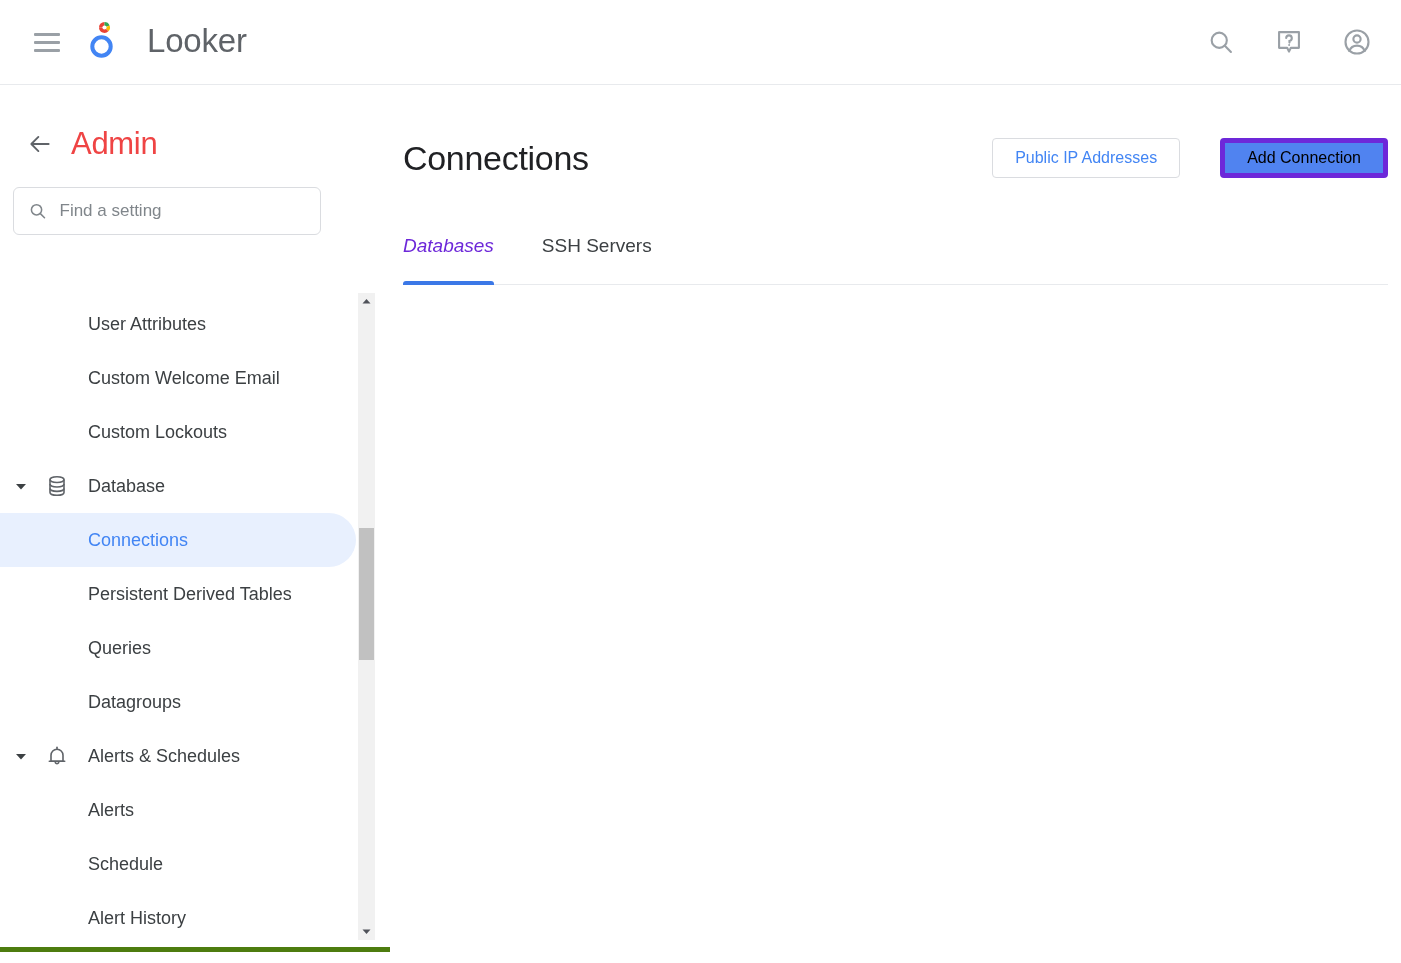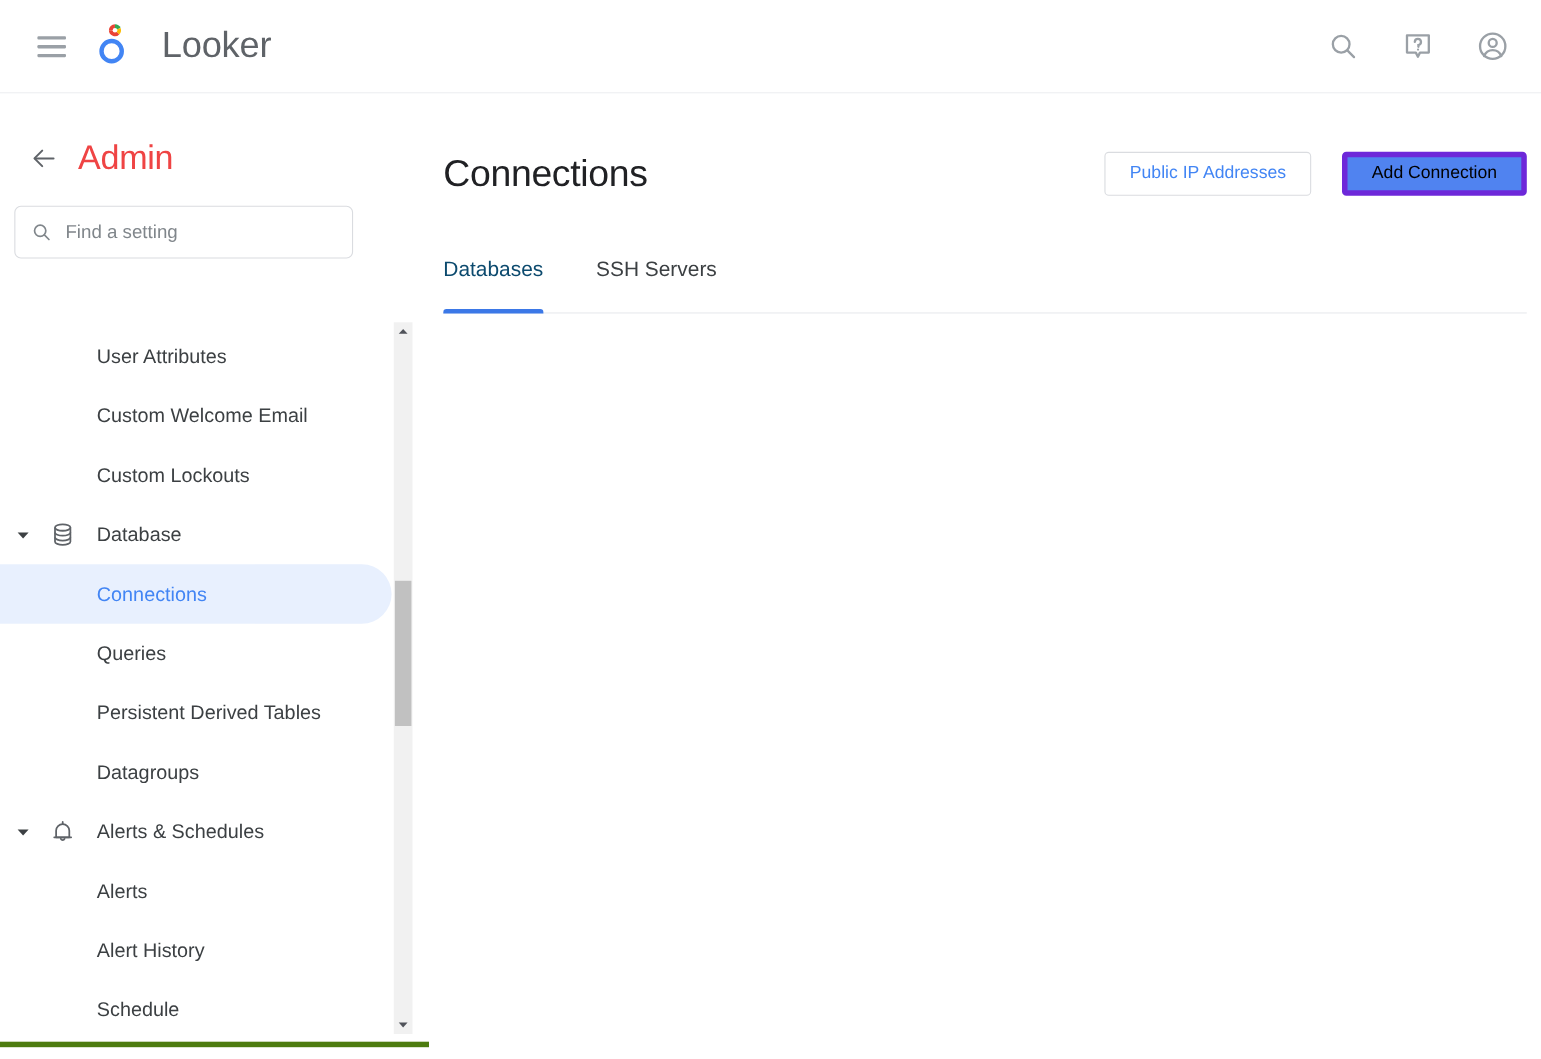--- a/index.html
+++ b/index.html
@@ -212,21 +212,21 @@
     font-size: 34px;
     color: #202124;
     font-weight: 400;
     letter-spacing: -0.3px;
     line-height: 1;
   }
   .head-actions {
     margin-left: auto;
     display: flex;
     align-items: flex-start;
-    gap: 28px;
+    gap: 40px;
     padding-left: 17px;
   }
   .btn {
     height: 40px;
     border-radius: 4px;
     font-size: 16px;
     font-family: "Liberation Sans", sans-serif;
     cursor: pointer;
     display: flex;
     align-items: center;
@@ -257,21 +257,21 @@
     gap: 48px;
   }
   .tab {
     font-size: 19px;
     color: #3c4043;
     cursor: pointer;
     padding: 6px 0 0 0;
     position: relative;
     height: 56px;
   }
-  .tab.active { color: #0c4a6e; }
+  .tab.active { color: #6d28d9; font-style: italic; }
   .tab.active::after {
     content: "";
     position: absolute;
     left: 0; right: 0;
     bottom: 0;
     height: 4px;
     background: #3b78e7;
     border-radius: 3px 3px 0 0;
   }
   .tab-panel {
@@ -378,25 +378,25 @@
           </svg>
         </span>
         <span class="label">Database</span>
       </div>
 
       <div class="nav-item selected">
         <span class="label">Connections</span>
       </div>
 
       <div class="nav-item">
+        <span class="label">Persistent Derived Tables</span>
+      </div>
+
+      <div class="nav-item">
         <span class="label">Queries</span>
-      </div>
-
-      <div class="nav-item">
-        <span class="label">Persistent Derived Tables</span>
       </div>
 
       <div class="nav-item">
         <span class="label">Datagroups</span>
       </div>
 
       <div class="nav-item group">
         <span class="caret">
           <svg width="14" height="14" viewBox="0 0 14 14">
             <polygon points="2,5 12,5 7,10.5" fill="currentColor"></polygon>
@@ -411,25 +411,25 @@
           </svg>
         </span>
         <span class="label">Alerts &amp; Schedules</span>
       </div>
 
       <div class="nav-item">
         <span class="label">Alerts</span>
       </div>
 
       <div class="nav-item">
+        <span class="label">Schedule</span>
+      </div>
+
+      <div class="nav-item">
         <span class="label">Alert History</span>
-      </div>
-
-      <div class="nav-item">
-        <span class="label">Schedule</span>
       </div>
 
     </div>
   </div>
 </div>
 
 <div class="scrollbar">
   <div class="sb-arrow up">
     <svg width="11" height="11" viewBox="0 0 11 11">
       <polygon points="1.5,7.5 9.5,7.5 5.5,3" fill="currentColor"></polygon>

